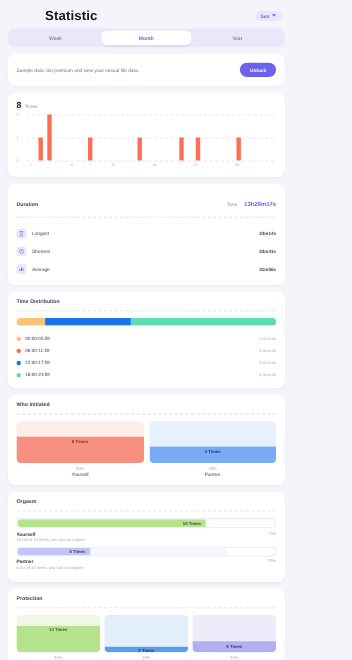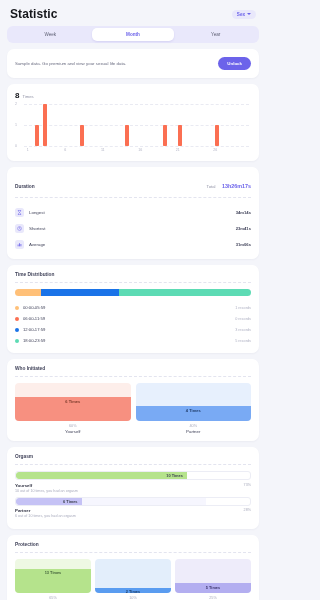--- a/index.html
+++ b/index.html
@@ -11,21 +11,21 @@
   }
   body { overflow: hidden; position: relative; }
 
   .page { width: 266px; padding: 0 7px 6px 7px; }
 
   
   .header {
     display: flex; align-items: center; justify-content: space-between;
     padding: 7px 3px 5px 3px;
   }
-  .title { font-size: 12px; font-weight: bold; color: #15161b; letter-spacing: .1px; }
+  .title { font-size: 12px; font-weight: bold; color: #15161b; letter-spacing: .1px; margin-left: 31px; }
   .period-select {
     display: flex; align-items: center; gap: 2px;
     background: #e9e8fb; color: #6c63ea;
     border-radius: 7px; padding: 2px 5px;
     font-size: 4.6px; font-weight: bold;
   }
   .caret { width: 0; height: 0; border-left: 2px solid transparent;
            border-right: 2px solid transparent; border-top: 2.6px solid #6c63ea; }
 
   

